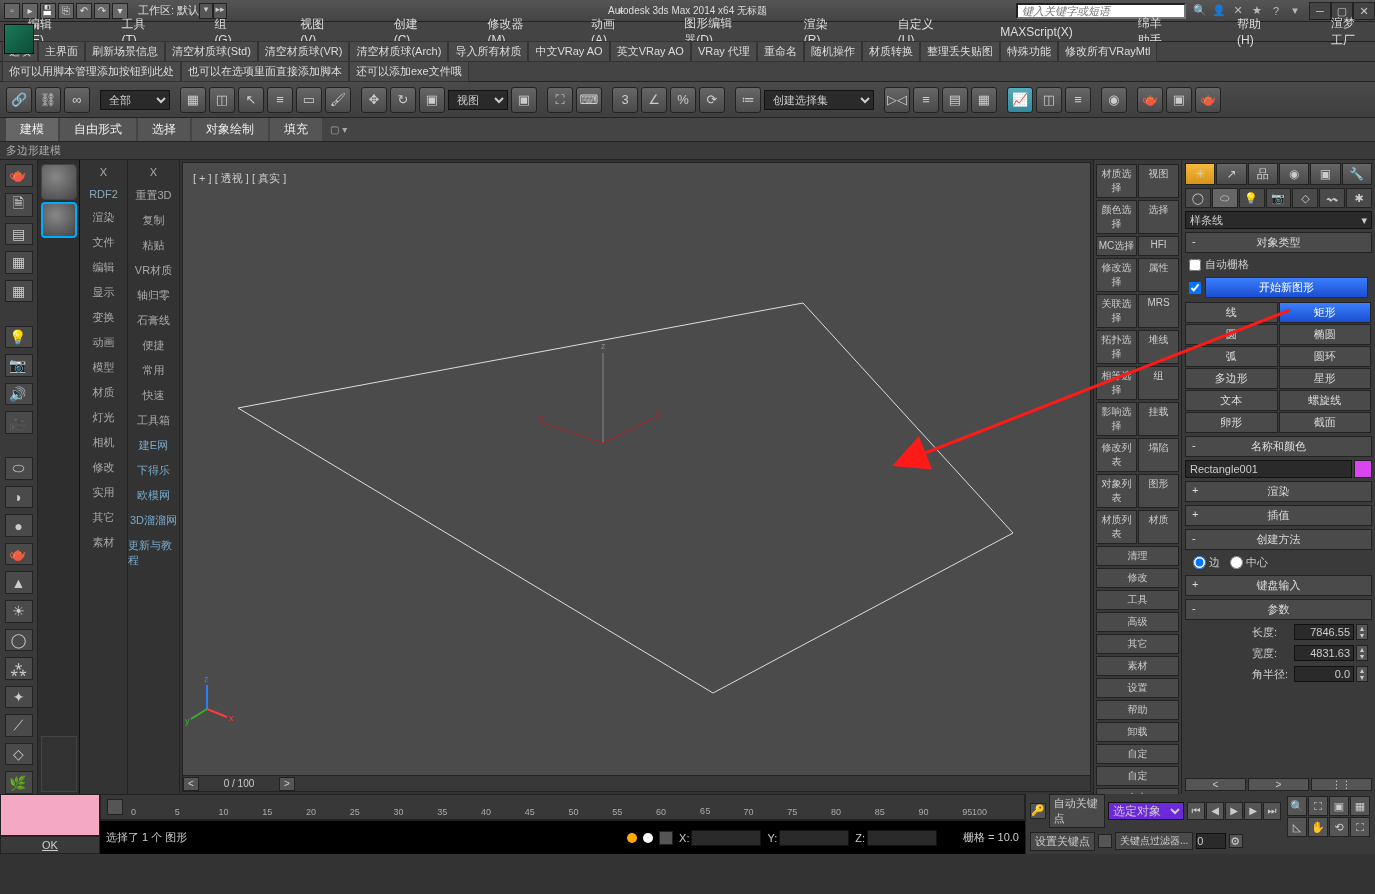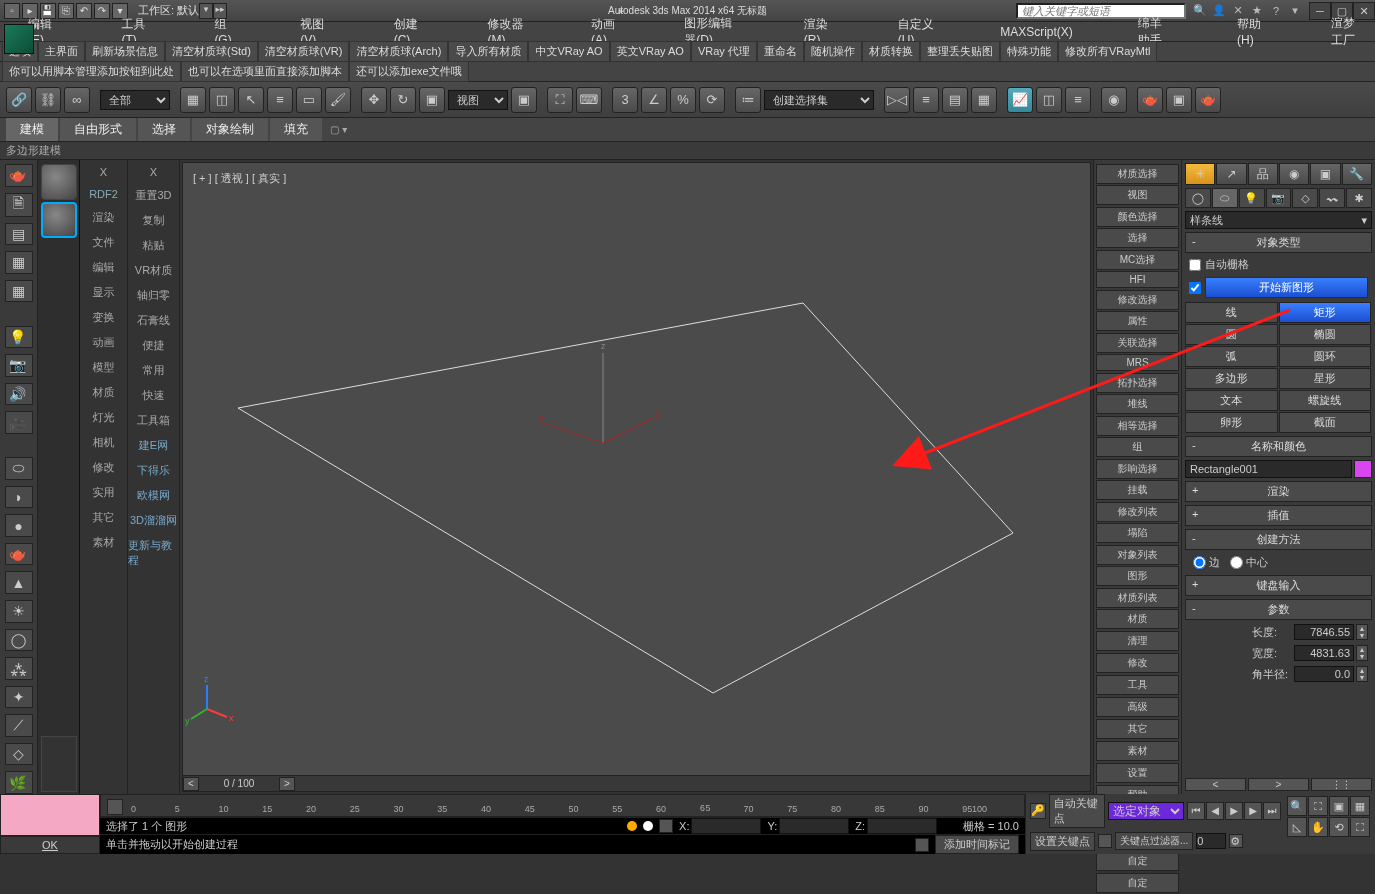--- a/index.html
+++ b/index.html
@@ -43,21 +43,21 @@
 .leftcol3 span.g { color:#aaa; }
 .leftcol4 { width:52px; background:#333; border-right:1px solid #222; display:flex; flex-direction:column; align-items:center; padding-top:6px; gap:10px; }
 .leftcol4 span { color:#aaa; font-size:11px; }
 .leftcol4 span.b { color:#7ac; }
 .viewport { flex:1; background:#4b4b4b; position:relative; border:1px solid #222; margin:2px; }
 .vplabel { position:absolute; top:8px; left:10px; color:#ccc; font-size:11px; }
 .vpslider { position:absolute; bottom:0; left:0; right:0; height:16px; background:#383838; border-top:1px solid #222; display:flex; align-items:center; }
 .vpslider .nav { width:16px; height:14px; background:#555; border:1px solid #222; text-align:center; font-size:10px; }
 .vpslider .cnt { width:80px; text-align:center; font-size:10px; color:#ccc; }
 .rgroup { width:88px; background:#3a3a3a; border-left:1px solid #222; padding:4px 2px; display:flex; flex-direction:column; gap:2px; }
-.rgroup .row { display:flex; gap:1px;flex-direction:column; }
+.rgroup .row { display:flex; gap:1px; }
 .rgroup .row span { flex:1; background:#4a4a4a; border:1px solid #222; font-size:10px; color:#ccc; text-align:center; padding:2px 0; }
 .rgroup .abc { margin-top:auto; display:flex; gap:2px; padding-top:4px; }
 .rgroup .abc span { flex:1; background:#555; border:1px solid #222; text-align:center; font-size:10px; padding:2px 0; }
 .rgroup .unit { margin-top:3px; }
 .cmdpanel { width:194px; background:#3a3a3a; border-left:1px solid #222; padding:3px; display:flex; flex-direction:column; gap:3px; overflow:hidden; }
 .cmdtabs { display:flex; gap:1px; }
 .cmdtabs span { flex:1; height:22px; background:linear-gradient(#666,#4a4a4a); border:1px solid #222; display:flex; align-items:center; justify-content:center; font-size:12px; }
 .cmdtabs span.act { background:linear-gradient(#f5b93d,#d8941a); }
 .subtabs { display:flex; gap:1px; }
 .subtabs span { flex:1; height:20px; background:#4a4a4a; border:1px solid #222; display:flex; align-items:center; justify-content:center; font-size:11px; }
@@ -576,26 +576,20 @@
         <div class="coord">
             <span>Y:</span>
             <input style="">
           </div>
         <div class="coord">
             <span>Z:</span>
             <input style="">
           </div>
         <span style="margin-left:20px">栅格 = 10.0</span>
       </div>
-      <div class="statusrow">
-        <span>单击并拖动以开始创建过程</span>
-        <div style="flex:1"></div>
-        <span style="width:14px;height:14px;background:#555;border:1px solid #222"></span>
-        <span style="border:1px solid #222;padding:1px 8px;background:#4a4a4a">添加时间标记</span>
-      </div>
     </div>
   </div>
   <div class="botright">
     <div class="r1">
       <span style="width:16px;height:16px;background:#555;border:1px solid #222">🔑</span>
       <span style="border:1px solid #222;padding:1px 4px;background:#4a4a4a">自动关键点</span>
       <select><option>选定对象</option></select>
       <div class="nav">
         <span>⏮</span>
         <span>◀</span>

